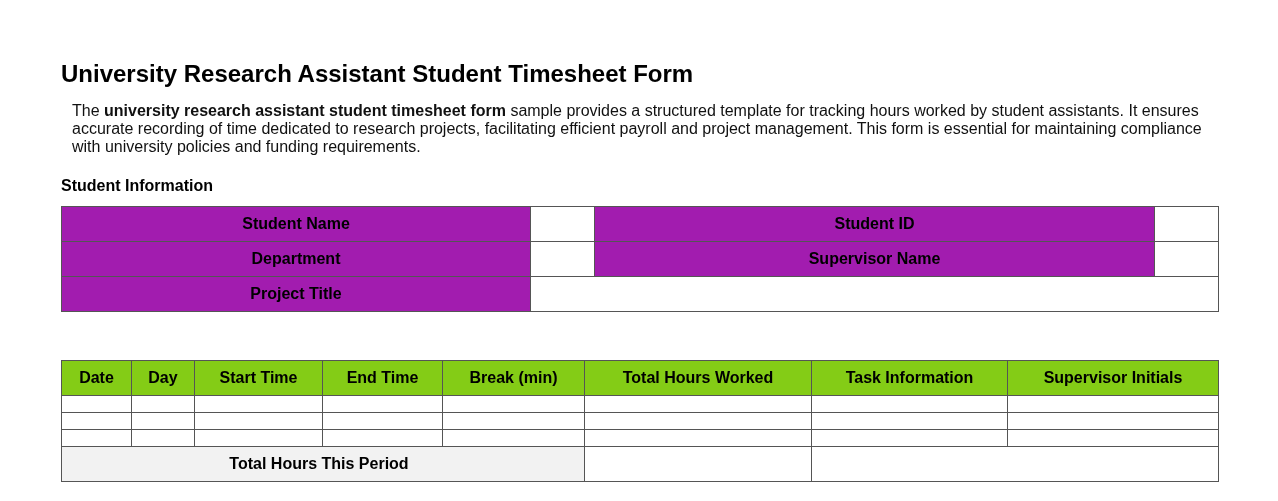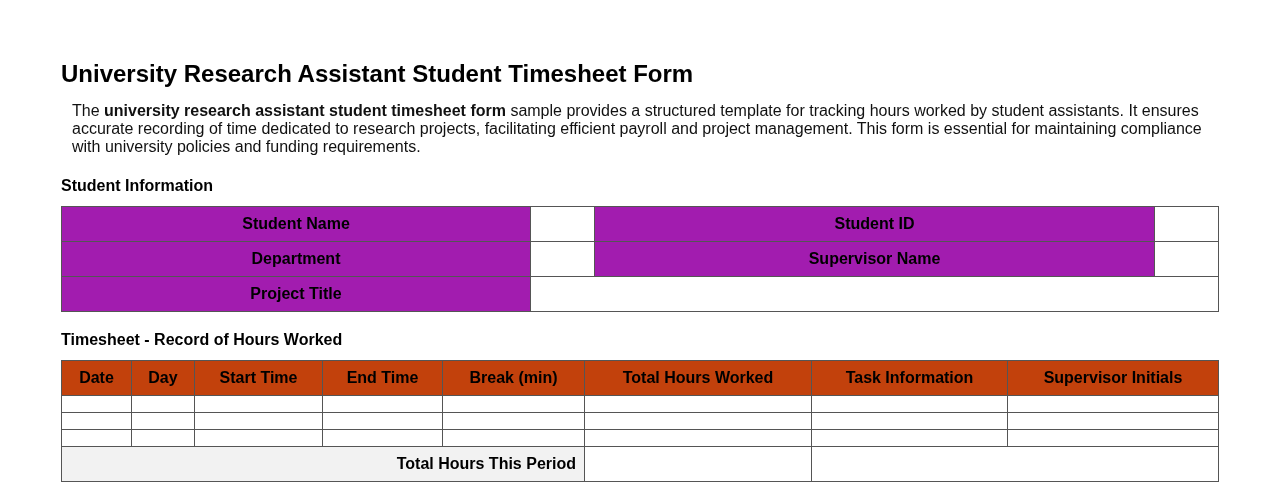--- a/index.html
+++ b/index.html
@@ -21,23 +21,23 @@
   .sec1 { position: absolute; top: 118px; left: 0; text-align: center; }
   .sec2 { position: absolute; top: 272px; left: 0; }
   table { border-collapse: collapse; table-layout: fixed; }
   td, th {
     border: 1px solid #555; padding: 0; font-size: 16px;
   }
   .info { position: absolute; top: 148px; left: 0; width: 1157px; }
   .info td { height: 34px; }
   .lbl { background: #a21caf; font-weight: bold; text-align: center; }
   .ts { position: absolute; top: 302px; left: 0; width: 1157px; }
-  .ts th { background: #c2410c; font-weight: bold; height: 34px; text-align: center; }
+  .ts th { background: #84cc16; font-weight: bold; height: 34px; text-align: center; }
   .ts td.cell { height: 16px; }
-  .ts td.total-lbl { background: #f2f2f2; font-weight: bold; text-align: right; padding-right: 8px; height: 34px; }
+  .ts td.total-lbl { background: #f2f2f2; font-weight: bold; text-align: center; padding-right: 8px; height: 34px; }
 </style>
 </head>
 <body>
 
 <div class="page">
   <h1>University Research Assistant Student Timesheet Form</h1>
   <p class="intro"><span>The </span><b>university research assistant student timesheet form</b><span> sample provides a structured template for tracking hours worked by student assistants. It ensures accurate recording of time dedicated to research projects, facilitating efficient payroll and project management. This form is essential for maintaining compliance with university policies and funding requirements.</span></p>
 
   <h3 class="sec1">Student Information</h3>
 
@@ -61,21 +61,20 @@
       <td class="lbl">Supervisor Name</td>
       <td></td>
     </tr>
     <tr>
       <td class="lbl">Project Title</td>
       <td colspan="3"></td>
     </tr>
   </tbody>
     </table>
 
-  <h3 class="sec2">Timesheet - Record of Hours Worked</h3>
 
   <table class="ts">
     <colgroup>
       <col style="width:70px">
         <col style="width:63px">
         <col style="width:128px">
         <col style="width:120px">
       <col style="width:142px">
         <col style="width:227px">
         <col style="width:196px">

